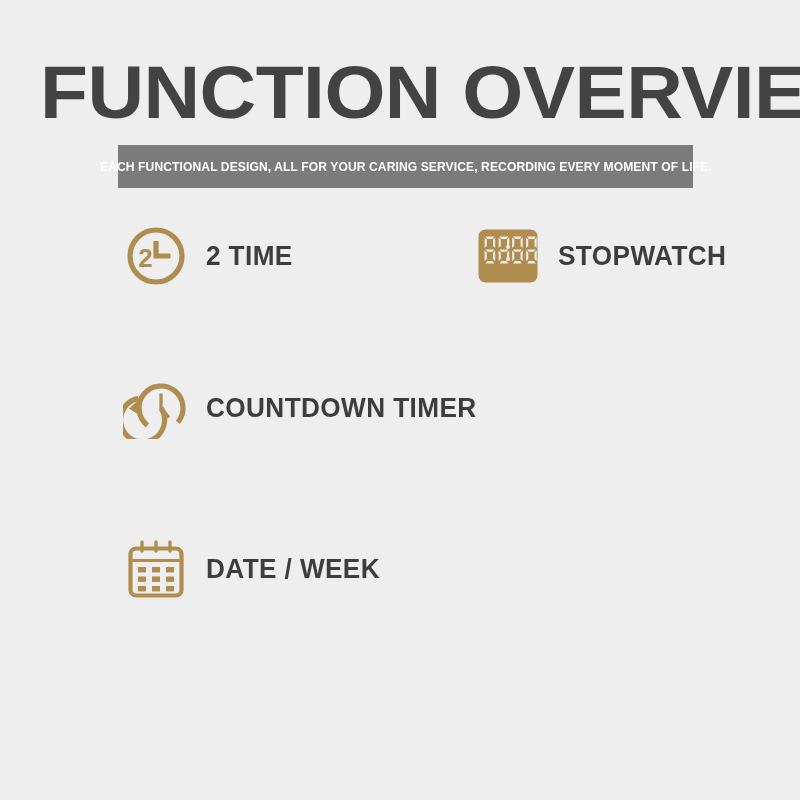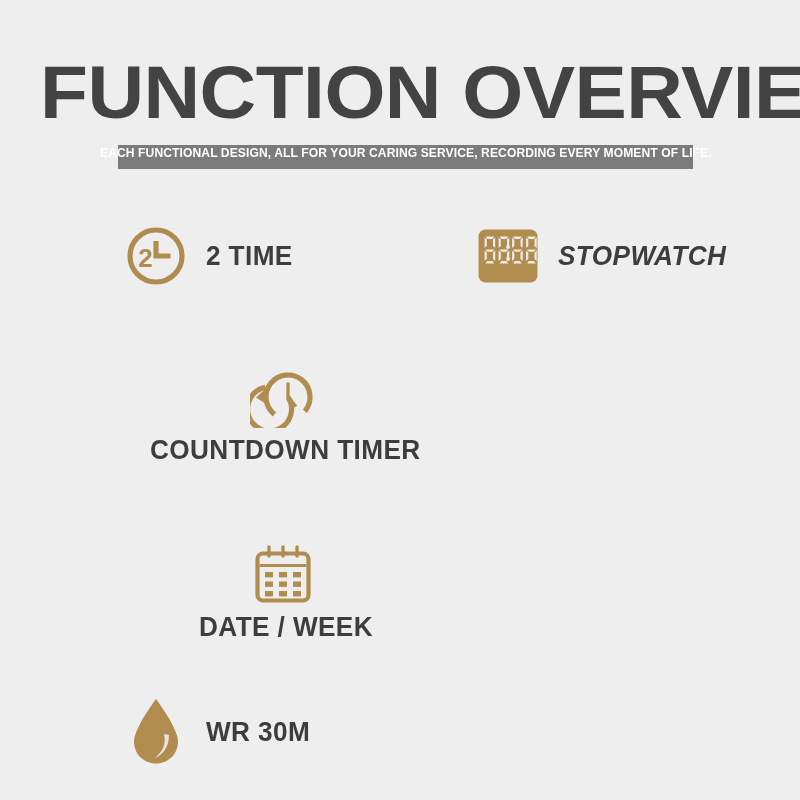--- a/index.html
+++ b/index.html
@@ -35,24 +35,24 @@
     color: #434343;
     transform: scaleX(1.06);
     transform-origin: left center;
     white-space: nowrap;
   }
   #subtitle-bar {
     position: absolute;
     top: 145px;
     left: 118px;
     width: 575px;
-    height: 24px;
+    height: 43px;
     background: #7b7b7b;
     display: flex;
-    align-items: flex-start;
+    align-items: center;
     justify-content: center;
   }
   #subtitle-text {
     color: #ffffff;
     font-family: "Liberation Sans Narrow", "Liberation Sans", sans-serif;
     font-weight: 700;
     font-size: 13px;
     letter-spacing: 0.1px;
     transform: scaleX(0.93);
     white-space: nowrap;
@@ -66,24 +66,24 @@
     width: 800px;
     height: 600px;
   }
   .feature-item {
     position: absolute;
     display: flex;
     align-items: center;
     height: 110px;
   }
   .feature-item.col-left  { left: 118px; width: 330px; }
-  .feature-item.col-right { left: 470px; width: 320px; font-style: italic; }
+  .feature-item.col-right { left: 470px; width: 320px; }
   .row-0 { top: 5px; }
-  .row-1 { top: 163px; flex-direction: column; }
-  .row-2 { top: 340px; flex-direction: column; }
+  .row-1 { top: 157px; }
+  .row-2 { top: 318px; }
   .row-3 { top: 481px; }
 
   .feature-icon {
     width: 76px;
     min-width: 76px;
     height: 76px;
     display: flex;
     align-items: center;
     justify-content: center;
   }
@@ -228,24 +228,15 @@
           <rect x="13" y="48" width="8" height="5.4"></rect>
           <rect x="27" y="48" width="8" height="5.4"></rect>
           <rect x="41" y="48" width="8" height="5.4"></rect>
         </g>
       </svg>
     </span>
     <span class="feature-label">DATE / WEEK</span>
   </div>
 
 
-  <div class="feature-item col-left row-3">
-    <span class="feature-icon">
-      <svg width="56" height="70" viewBox="0 0 56 70">
-        <path d="M28 2 C28 2 6 31 6 44.5 C6 57 15.8 66.5 28 66.5 C40.2 66.5 50 57 50 44.5 C50 31 28 2 28 2 Z" fill="#b08d4f"></path>
-        <path d="M41 38 C41 50 35 58 26 61.5 C36 54 38 46 36 37 Z" fill="#efeceb" opacity="0.9"></path>
-      </svg>
-    </span>
-    <span class="feature-label">WR 30M</span>
-  </div>
 
 
 </div>
 
 </body></html>

